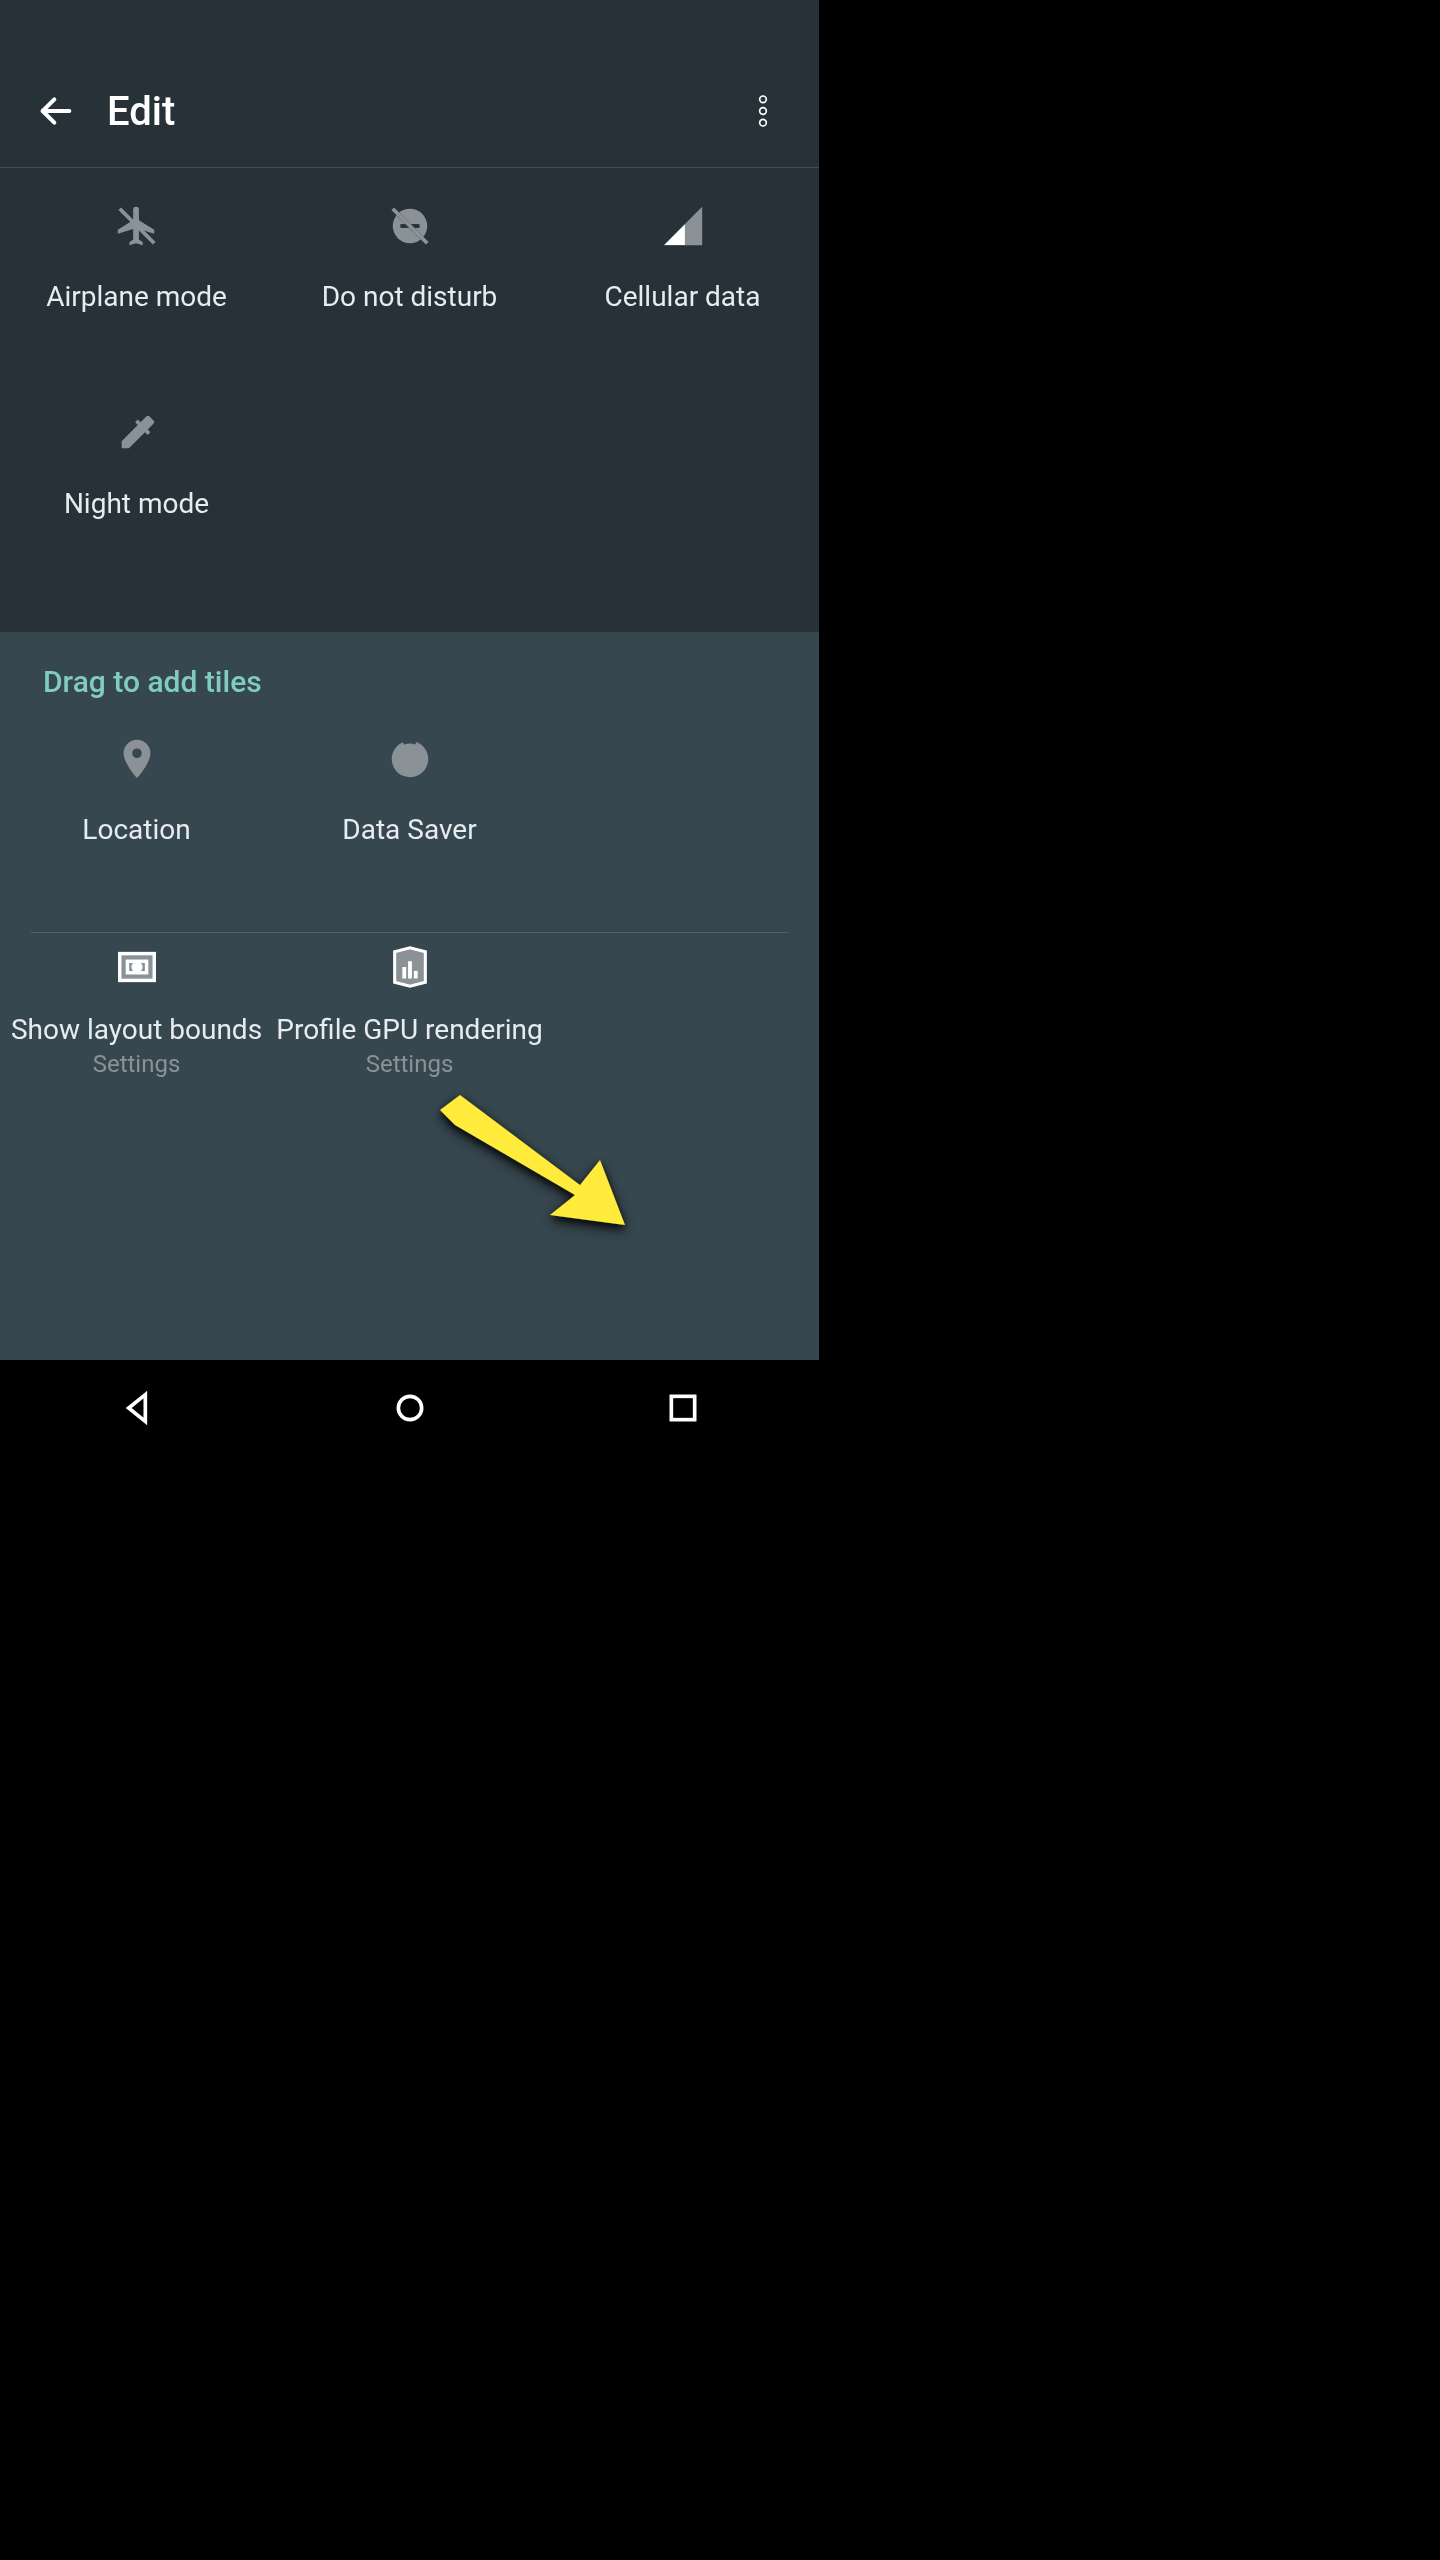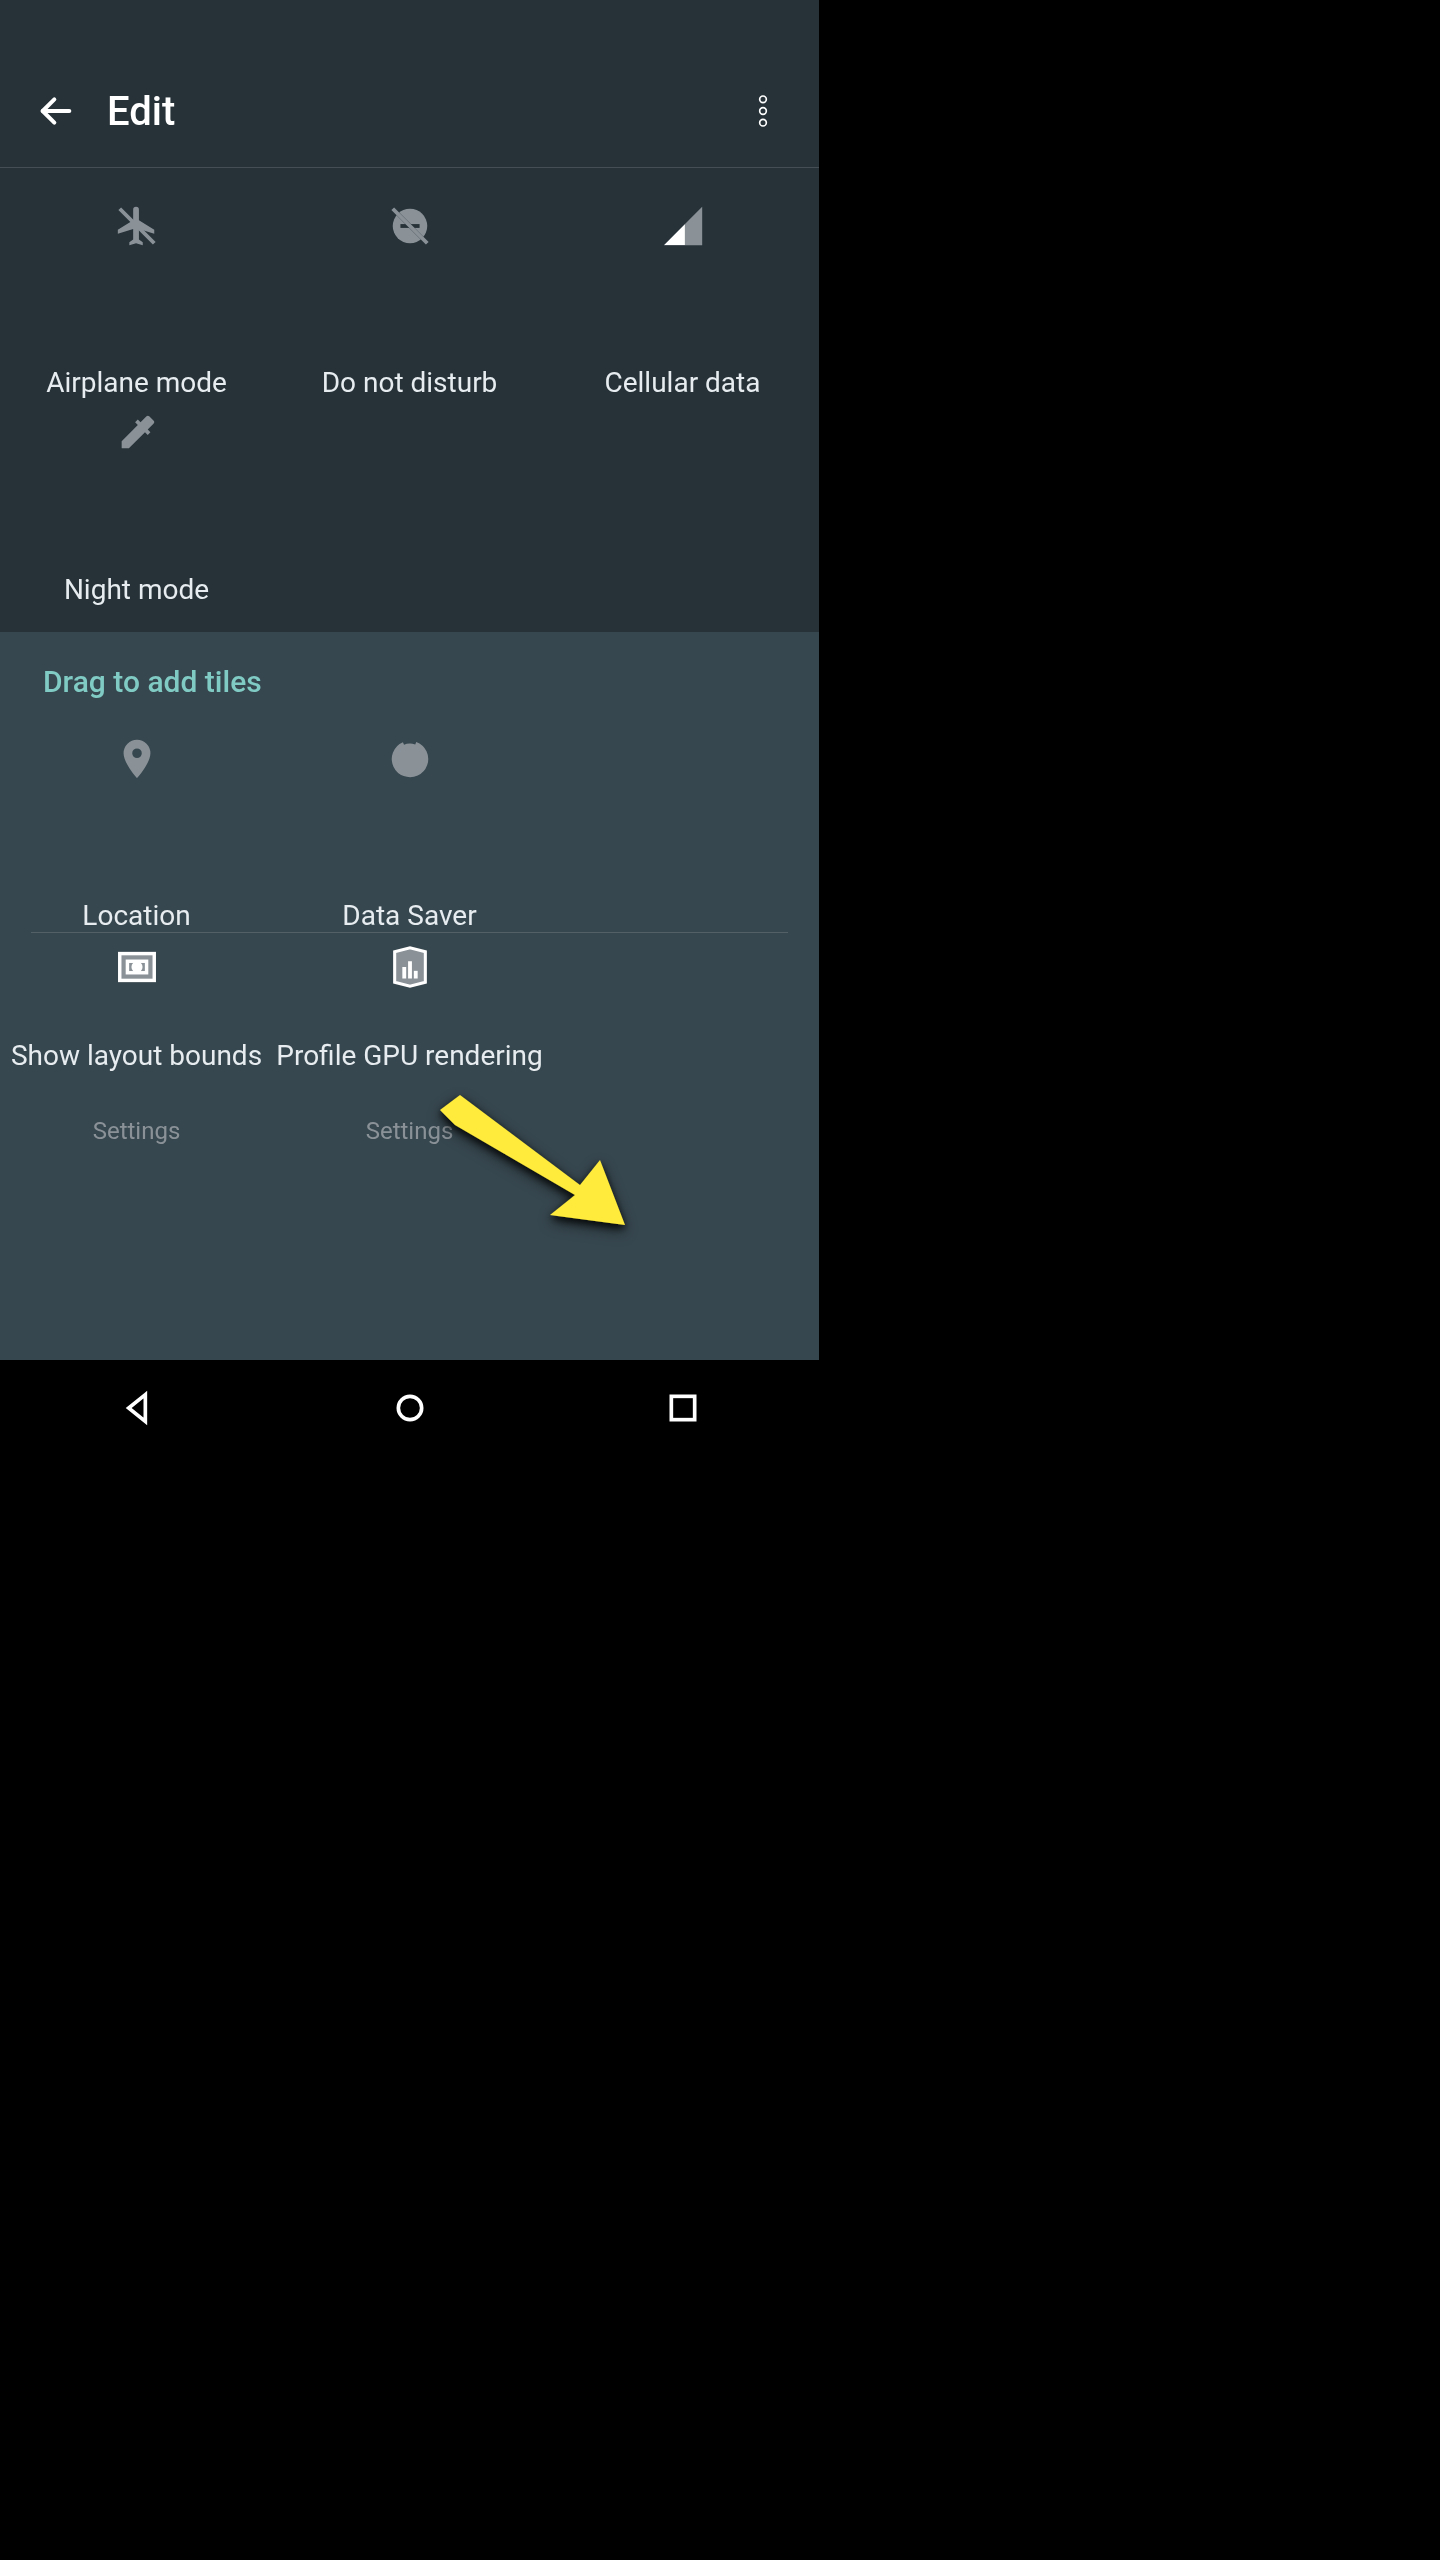--- a/index.html
+++ b/index.html
@@ -6,25 +6,25 @@
   html, body { width: 819px; height: 1456px; background: #000; overflow: hidden; font-family: Roboto, "Helvetica Neue", Arial, sans-serif; }
   .screen { width: 819px; height: 1360px; background: #263238; display: flex; flex-direction: column; }
   .status-bar { height: 55px; }
   .app-bar { height: 112px; display: flex; align-items: center; padding: 0 8px; }
   .iconbtn { width: 96px; height: 96px; display: flex; align-items: center; justify-content: center; }
   .iconbtn svg { width: 40px; height: 40px; stroke: #fff; fill: none; }
   .title { color: #fff; font-size: 40px; font-weight: 500; margin-left: 3px; }
   .spacer { flex: 1; }
   .divider { height: 1px; background: rgba(255,255,255,0.14); }
   .tiles { display: grid; grid-template-columns: repeat(3,1fr); }
-  .tile { height: 207px; display: flex; flex-direction: column; align-items: center; justify-content: space-between; }
+  .tile { height: 207px; display: flex; flex-direction: column; align-items: center; justify-content: flex-start; }
   .tile .ic { width: 56px; height: 56px; display: flex; align-items: center; justify-content: center; margin-bottom: 26px; margin-top: 6px;}
   .tile .ic svg { width: 46px; height: 46px; fill: #8a9298; }
   .tile-label { color: #e6ecef; font-size: 28px; font-weight: 400; }
-  .tile-sub { color: #8a9298; font-size: 24px; margin-top: 20px; }
+  .tile-sub { color: #8a9298; font-size: 24px; margin-top: 4px; }
   .section { background: #37474f; display: flex; flex-direction: column; flex: 1;}
   .section-title { color: #80cbc4; font-size: 30px; font-weight: 500; padding: 32px 0 26px 43px; }
   .section .tiles .tile { height: 207px; }
   .inner-divider { height: 1px; background: rgba(255,255,255,0.14); margin: 0 31px; }
   .arrow { position: absolute; left:430px; top:1095px; width: 200px; height: 140px; pointer-events: none; filter: drop-shadow(0 4px 6px rgba(0,0,0,0.7));}
   .navbar { position: absolute; top: 1360px; left:0; width: 819px; height: 96px; background: #000; display: flex; align-items: center; justify-content: space-around; }
   .navbar .nbtn { width: 160px; height: 96px; display:flex; align-items:center; justify-content:center; }
   .navbar svg { width: 40px; height: 40px; stroke: #fff; fill: none; stroke-width: 2.2; }
   .data-cell svg { fill: #8a9298; }
 </style>

